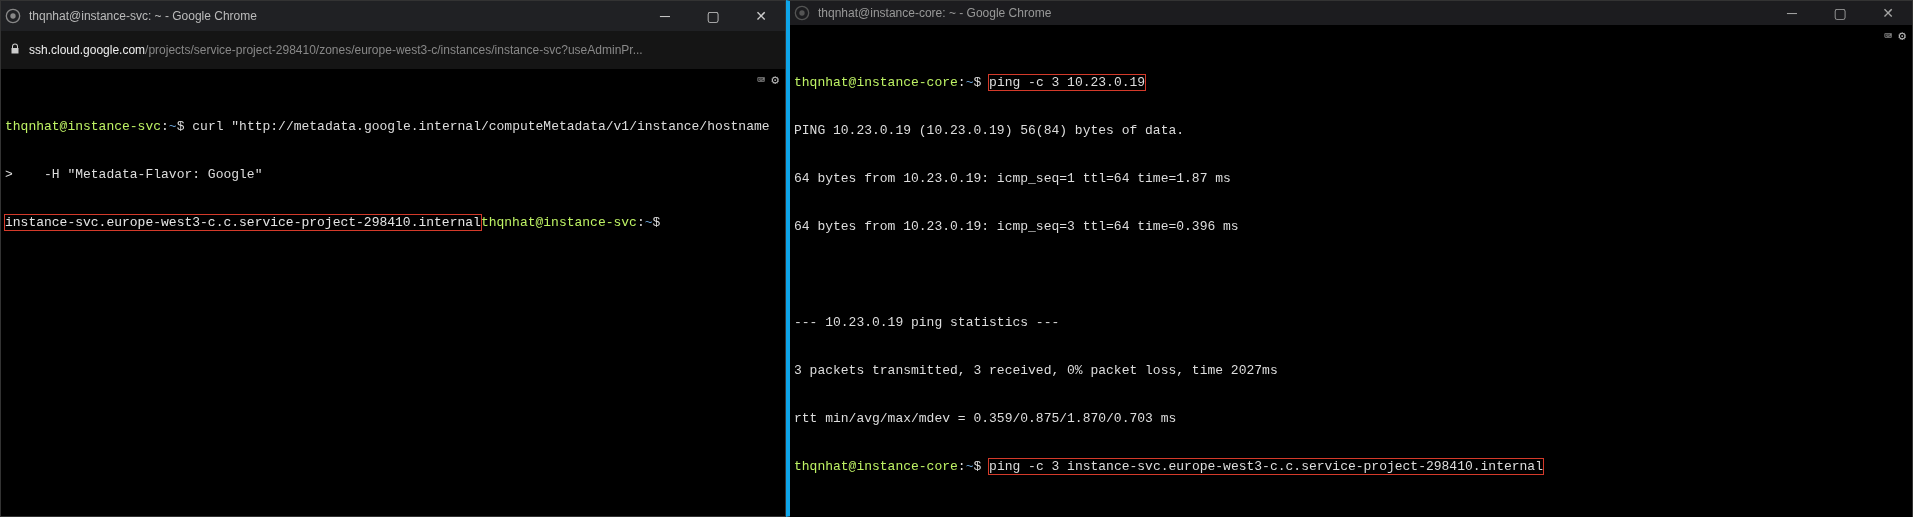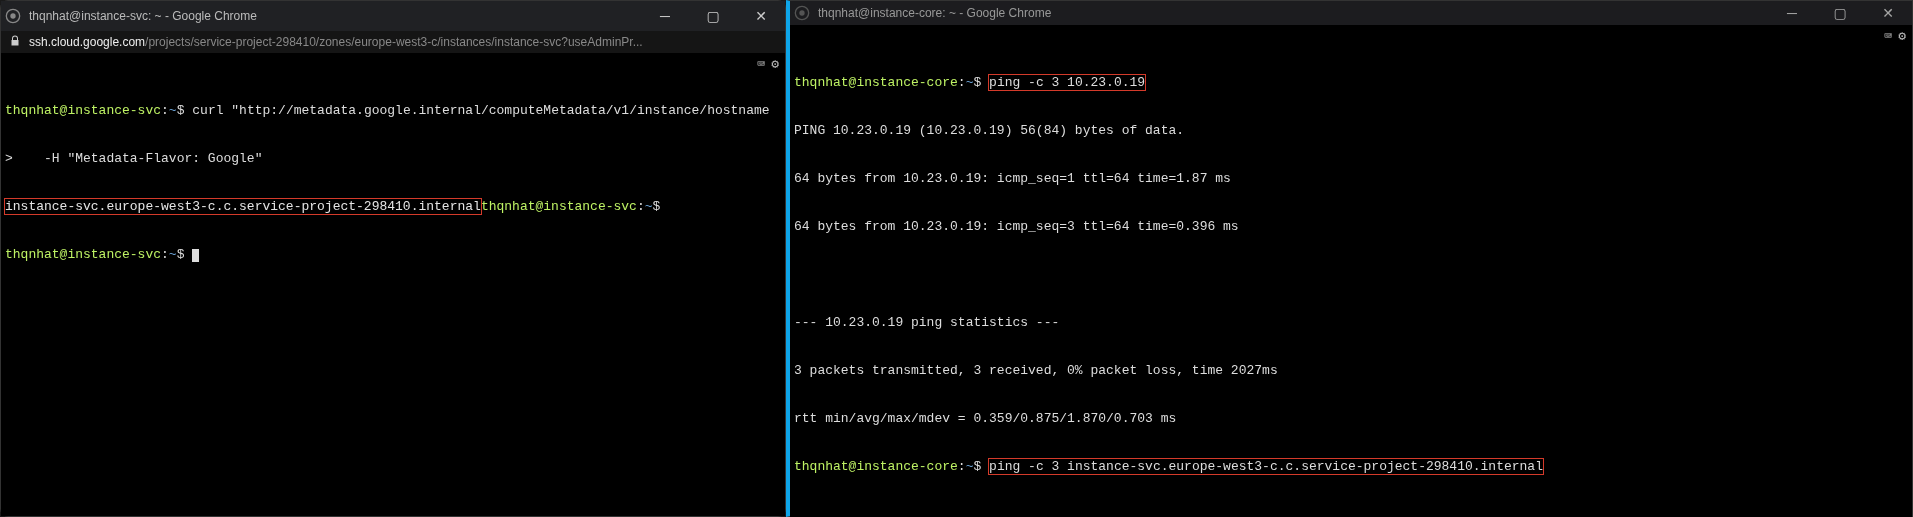--- a/index.html
+++ b/index.html
@@ -12,21 +12,21 @@
     width: 1913px;
     height: 517px;
     overflow: hidden;
   }
   .window {
     display: flex;
     flex-direction: column;
     background: #0c0c0c;
     border: 1px solid #333;
   }
-  .window.left { width: 786px; border-radius: 8px; }
+  .window.left { width: 786px; }
   .window.right { width: 1127px; border-left: 4px solid #0ea5e9; }
   .window.right .titlebar, .window.right .addrbar { opacity: 0.8; }
 
   .titlebar {
     height: 30px;
     background: #202124;
     display: flex;
     align-items: center;
     padding: 0 4px;
     gap: 8px;
@@ -38,21 +38,21 @@
     width: 16px; height: 16px;
     display: inline-flex; align-items: center; justify-content: center;
   }
   .titlebar .spacer { flex: 1; }
   .win-btn {
     width: 40px; height: 24px;
     display: inline-flex; align-items: center; justify-content: center;
     color: #ccc; font-size: 14px;
   }
   .addrbar {
-    height: 22px;
+    height: 38px;
     background: #151515;
     display: flex;
     align-items: center;
     padding: 0 8px;
     gap: 6px;
     color: #aaa;
     font-family: "Segoe UI", Arial, sans-serif;
     font-size: 12px;
     white-space: nowrap;
     overflow: hidden;
@@ -121,21 +121,20 @@
     <span><span class="url-host">ssh.cloud.google.com</span><span class="url-path">/projects/service-project-298410/zones/europe-west3-c/instances/instance-svc?useAdminPr...</span></span>
   </div>
   <div class="terminal">
     <div class="term-controls">
       <span>⌨</span>
       <span>⚙</span>
     </div>
     <span class="line"><span class="prompt">thqnhat@instance-svc</span><span class="output">:</span><span class="tilde">~</span><span class="dollar">$</span><span class="output"> </span><span class="output">curl "http://metadata.google.internal/computeMetadata/v1/instance/hostname</span></span>
     <span class="line output">&gt;    -H "Metadata-Flavor: Google"</span>
     <span class="line"><span class="yellow redbox">instance-svc.europe-west3-c.c.service-project-298410.internal</span><span class="prompt">thqnhat@instance-svc</span><span class="output">:</span><span class="tilde">~</span><span class="dollar">$</span></span>
-    <span class="line"><span class="prompt">thqnhat@instance-svc</span><span class="output">:</span><span class="tilde">~</span><span class="dollar">$</span><span class="output"> </span><span class="cursor"></span></span>
   </div>
 </div>
 
 <div class="window right">
   <div class="titlebar">
     <span class="chrome-icon">
       <svg viewBox="0 0 24 24" width="16" height="16">
           <circle cx="12" cy="12" r="10" fill="none" stroke="#666" stroke-width="2"></circle>
           <circle cx="12" cy="12" r="4" fill="#666"></circle>
         </svg>

